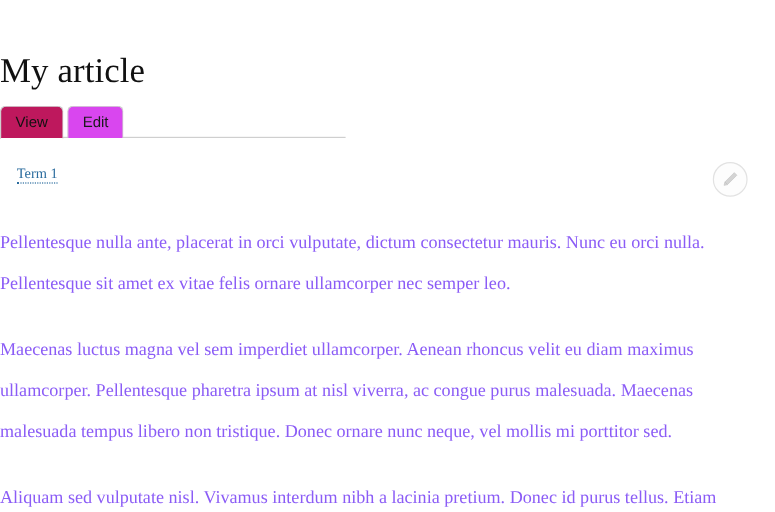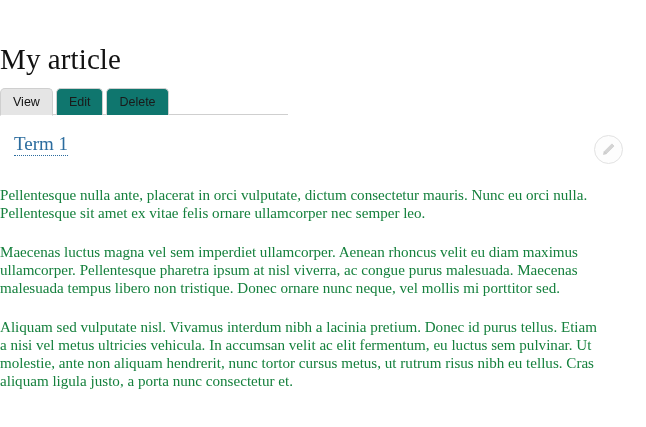--- a/index.html
+++ b/index.html
@@ -48,59 +48,59 @@
     align-items: flex-end;
     border-bottom: 1px solid #cfcfcf;
     width: 288px;
     box-sizing: content-box;
     padding-left: 0;
   }
   .tab {
     font-family: "Liberation Sans", "DejaVu Sans", sans-serif;
     font-size: 12.5px;
     color: #1a1a1a;
-    background: #0f766e;
+    background: #d946ef;
     border: 1px solid #cfcfcf;
     border-bottom: none;
     border-top-left-radius: 5px;
     border-top-right-radius: 5px;
     padding: 5px 12px 5px 12px;
     margin-right: 3px;
     line-height: 15px;
     position: relative;
     top: 1px;
     cursor: pointer;
     white-space: nowrap;
     box-sizing: border-box;
     height: 27px;
     display: flex;
     align-items: center;
   }
   .tab.active {
-    background: #e5e5e5;
+    background: #be185d;
     color: #111111;
     border-bottom: 1px solid #ffffff;
     margin-bottom: -1px;
     height: 28px;
   }
 
   
   .terms {
     position: absolute;
     left: 14px;
     top: 132px;
     width: 400px;
   }
   .term-row {
     line-height: 23px;
     height: 23px;
   }
   .term-link {
     font-family: "Liberation Serif", "DejaVu Serif", serif;
-    font-size: 19px;
+    font-size: 12px;
     color: #2b6c9e;
     text-decoration: none;
     border-bottom: 1px dotted #2b6c9e;
     cursor: pointer;
     padding-bottom: 1px;
   }
 
   
   .edit-fab {
     position: absolute;
@@ -124,37 +124,36 @@
   
   .body-copy {
     position: absolute;
     left: 0;
     top: 186px;
     width: 600px;
   }
   .body-copy p {
     font-family: "Liberation Serif", "DejaVu Serif", serif;
     font-size: 15.1px;
-    line-height: 18px;
-    color: #15803d;
+    line-height: 34px;
+    color: #8b5cf6;
     margin: 0 0 21px 0;
     text-align: left;
   }
 </style>
 </head>
 <body>
 
 <div class="page">
 
   <h1 class="page-title">My article</h1>
 
   <div class="tabs" id="tab-bar">
       <div class="tab active">View</div>
       <div class="tab">Edit</div>
-      <div class="tab">Delete</div>
     </div>
 
   <div class="terms" id="term-list">
       <div class="term-row"><a class="term-link">Term 1</a></div>
     </div>
 
   <div class="edit-fab">
     <span>
       <svg width="15" height="15" viewBox="0 0 16 16" aria-hidden="true">
         <path d="M11.6 2.0 L13.9 4.3 L5.6 12.6 L2.6 13.3 L3.3 10.3 Z" fill="#d4d4d4" stroke="#c8c8c8" stroke-width="0.7" stroke-linejoin="round"></path>

